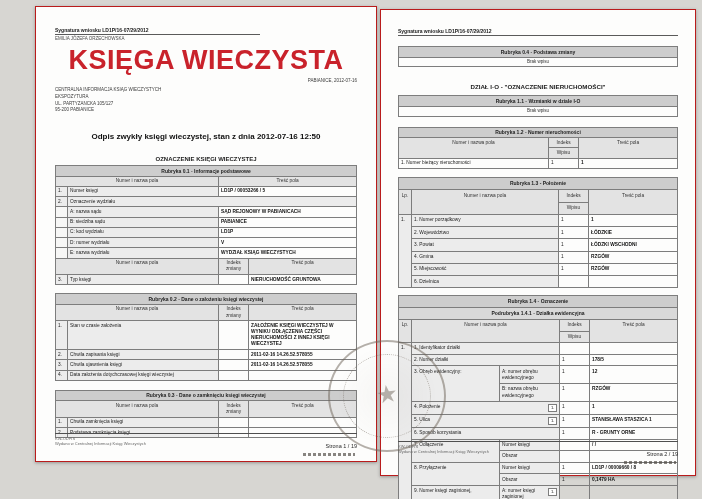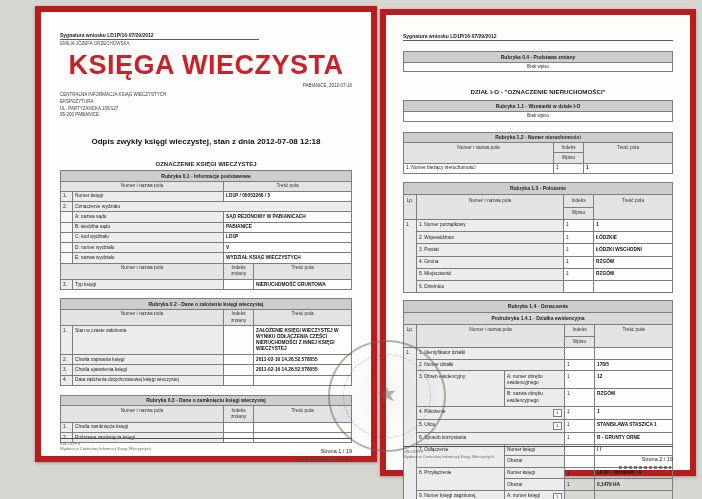--- a/index.html
+++ b/index.html
@@ -1,18 +1,18 @@
 <!DOCTYPE html>
 <html><head>
 <meta charset="utf-8">
 <style>
   html,body{margin:0;padding:0;}
   .stage{position:relative;width:702px;height:499px;background:#d7d6d2;
          font-family:"Liberation Sans",sans-serif;color:#1d1d1d;overflow:hidden;}
-  .page{position:absolute;background:#fdfdfc;border:6px solid #b91c1c;
+  .page{position:absolute;background:#fdfdfc;border:1px solid #b91c1c;
         box-shadow:0 1px 3px rgba(70,70,70,.45);box-sizing:border-box;}
   .page1{left:35px;top:6px;width:342px;height:456px;padding:0 19px;}
   .page2{left:380px;top:9px;width:316px;height:467px;padding:0 17px;}
 
   .sig{margin-top:20px;font-size:5px;font-weight:bold;color:#222;
        border-bottom:1px solid #5a5a5a;padding-bottom:1px;width:68%;}
   .sig2{margin-top:18px;width:100%;}
   .person{font-size:4.5px;color:#4a4a4a;margin-top:1px;}
 
   .kw-title{margin-top:4px;text-align:center;font-size:27px;line-height:31px;
@@ -72,21 +72,21 @@
     <div class="kw-title">KSIĘGA WIECZYSTA</div>
     <div class="place-date">PABIANICE, 2012-07-16</div>
 
     <div class="issuer">
       <div>CENTRALNA INFORMACJA KSIĄG WIECZYSTYCH</div>
       <div>EKSPOZYTURA</div>
       <div>UL. PARTYZANCKA 105/127</div>
       <div>95-200 PABIANICE</div>
     </div>
 
-    <div class="subtitle">Odpis zwykły księgi wieczystej, stan z dnia 2012-07-08 12:18</div>
+    <div class="subtitle">Odpis zwykły księgi wieczystej, stan z dnia 2012-07-16 12:50</div>
     <div class="sec-title">OZNACZENIE KSIĘGI WIECZYSTEJ</div>
 
     <table class="t m3">
       <colgroup>
           <col style="width:12px">
           <col style="width:151px">
           <col style="width:30px">
           <col>
         </colgroup>
       <tbody>

